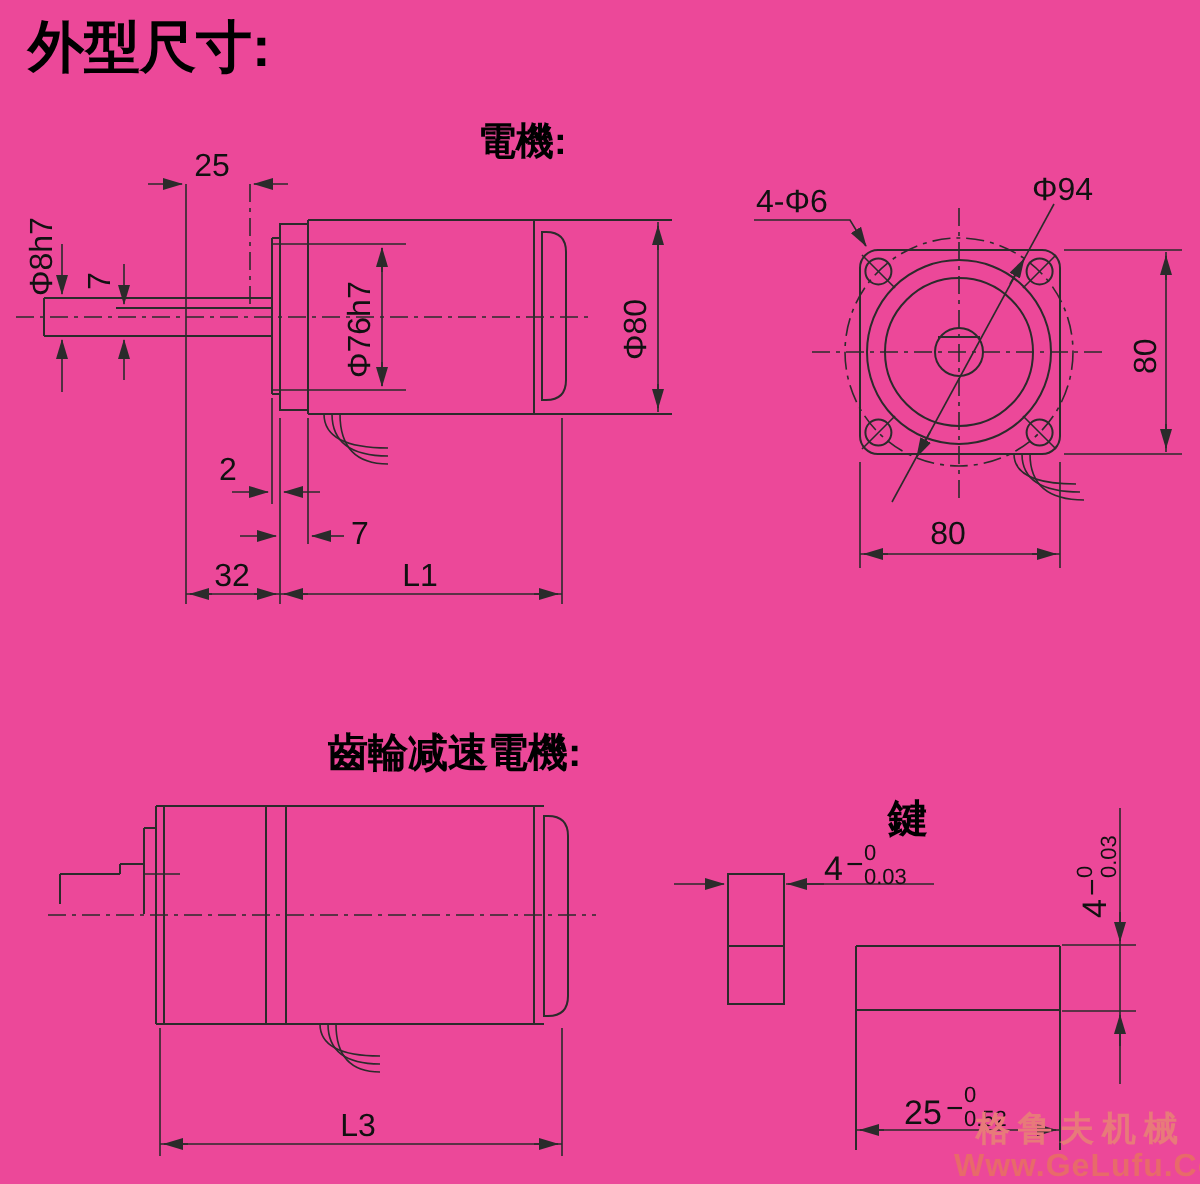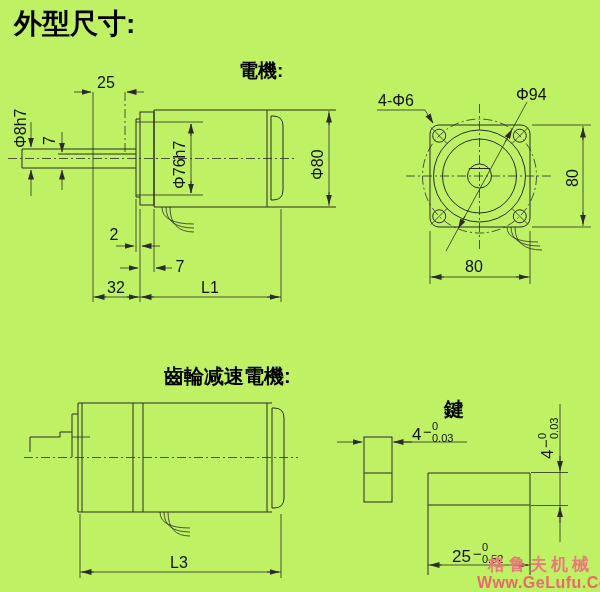--- a/index.html
+++ b/index.html
@@ -1,16 +1,16 @@
 <!DOCTYPE html>
 <html><head>
 <meta charset="utf-8">
 <style>
   html,body{margin:0;padding:0;background:#fff;}
-  .stage{position:relative;width:600px;height:592px;background:#bef264;overflow:hidden;
+  .stage{position:relative;width:600px;height:592px;background:#ec4899;overflow:hidden;
          font-family:"Liberation Sans","DejaVu Sans",sans-serif;}
   svg{display:block}
   .ln{stroke:#2b2b2b;stroke-width:1;fill:none;}
   .thin{stroke:#2b2b2b;stroke-width:0.8;fill:none;}
   .cl{stroke:#2b2b2b;stroke-width:0.8;fill:none;stroke-dasharray:9 3 2 3;}
   .dim{font-size:16px;fill:#111;}
   .dimbig{font-size:17px;fill:#111;}
   .tol{font-size:11px;fill:#111;}
   .tolminus{font-size:15px;fill:#111;}
   .ttl{font-size:28px;font-weight:bold;fill:#000;}

